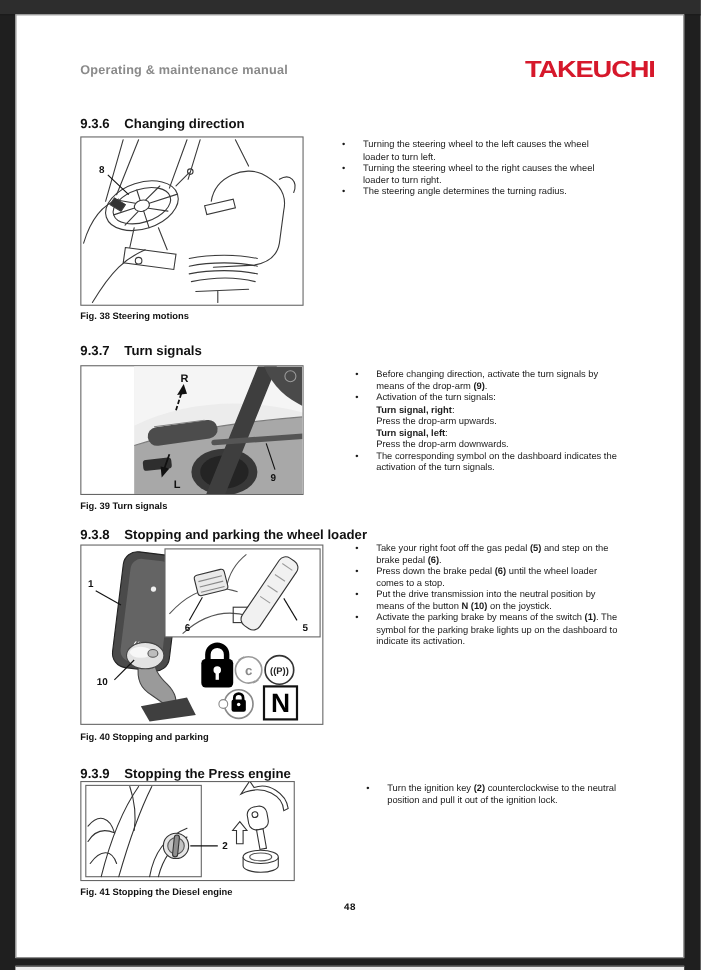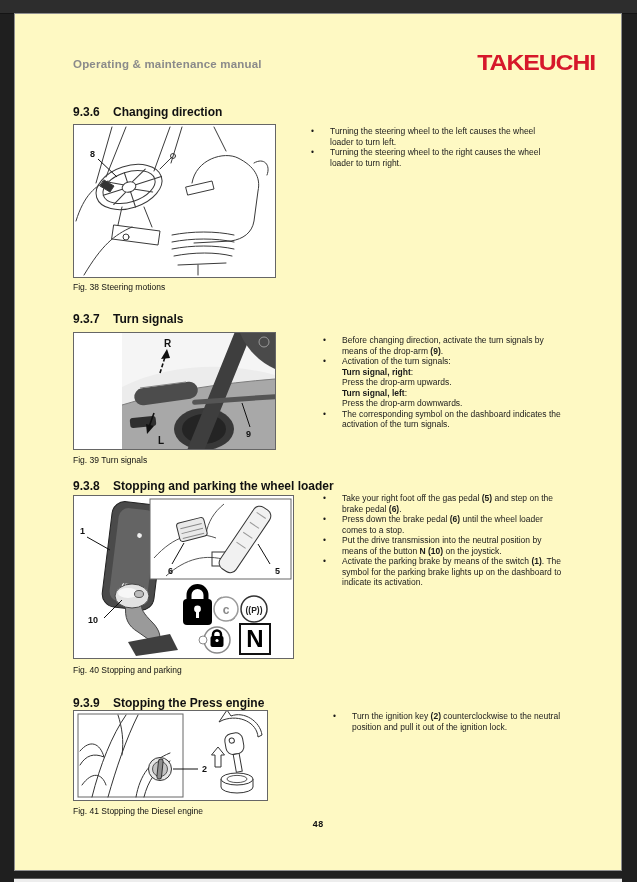--- a/index.html
+++ b/index.html
@@ -1,33 +1,33 @@
 <!DOCTYPE html>
 <html><head>
 <meta charset="utf-8">
 <style>
   html,body{margin:0;padding:0;}
   body{width:637px;height:882px;background:#1f1f1f;position:relative;
        font-family:"Liberation Sans", sans-serif;overflow:hidden;}
   .topstrip{position:absolute;top:0;left:0;width:637px;height:13px;background:#2d2d2d;border-bottom:1px solid #141414;}
-  .page{position:absolute;left:14px;top:13px;width:608px;height:858px;background:#fef9c3;
+  .page{position:absolute;left:14px;top:13px;width:608px;height:858px;background:#ffffff;
         border:1px solid #8f8f8f;box-sizing:border-box;}
   .nextpage{position:absolute;left:14px;top:878px;width:608px;height:4px;background:#ededed;border-top:1px solid #5a5a5a;}
   .page *{box-sizing:border-box;}
   .doc-header-title{position:absolute;left:58px;top:44px;font-size:11.5px;font-weight:bold;color:#8a8a8a;letter-spacing:.2px;}
   .logo{position:absolute;right:26px;top:37px;font-size:23px;font-weight:bold;color:#d6182b;
         letter-spacing:-1px;transform:scale(1.08,.92);transform-origin:right top;}
   .sec-head{position:absolute;left:58px;font-size:12px;font-weight:bold;color:#111;white-space:nowrap;}
   .sec-num{display:inline-block;width:40px;}
   .fig{position:absolute;left:58px;border:1px solid #666;background:#fff;overflow:hidden;}
   #fig38{top:110px;width:203px;height:154px;}
   #fig39{top:318px;width:203px;height:118px;}
   #fig40{top:481px;width:221px;height:164px;}
   #fig41{top:696px;width:195px;height:91px;}
-  .fig-cap{position:absolute;left:58px;font-size:8.5px;font-weight:normal;color:#111;white-space:nowrap;}
+  .fig-cap{position:absolute;left:58px;font-size:8.5px;font-weight:bold;color:#111;white-space:nowrap;}
   .bullets{position:absolute;font-size:8.5px;line-height:10.5px;color:#1a1a1a;}
   .bullet-row{display:flex;}
   .dot{flex:0 0 19px;width:19px;}
   .dot::before{content:"\2022";}
   .subline{}
   .bullets .b, .bullets b{font-weight:bold;}
   .page-num{position:absolute;left:0;right:0;top:806px;text-align:center;font-size:9px;font-weight:bold;color:#111;font-family:Liberation Mono, monospace;}
   svg text{font-family:"Liberation Sans", sans-serif;}
   .lbl{font-size:9px;font-weight:bold;fill:#111;}
 </style>
@@ -247,20 +247,24 @@
 
   <div class="bullets" style="top:112px;left:296px;width:245px">
     <div class="bullet-row">
         <span class="dot"></span>
         <div class="btext"><span>Turning the steering wheel to the left causes the wheel loader to turn left.</span></div>
       </div>
     <div class="bullet-row">
         <span class="dot"></span>
         <div class="btext"><span>Turning the steering wheel to the right causes the wheel loader to turn right.</span></div>
       </div>
+    <div class="bullet-row">
+        <span class="dot"></span>
+        <div class="btext"><span>The steering angle determines the turning radius.</span></div>
+      </div>
   </div>
 
   <div class="bullets" style="top:321px;left:308px;width:240px">
     <div class="bullet-row">
         <span class="dot"></span>
         <div class="btext"><span>Before changing direction, activate the turn signals by means of the drop-arm </span><span class="b">(9)</span><span>.</span></div>
       </div>
     <div class="bullet-row">
         <span class="dot"></span>
       <div class="btext">

